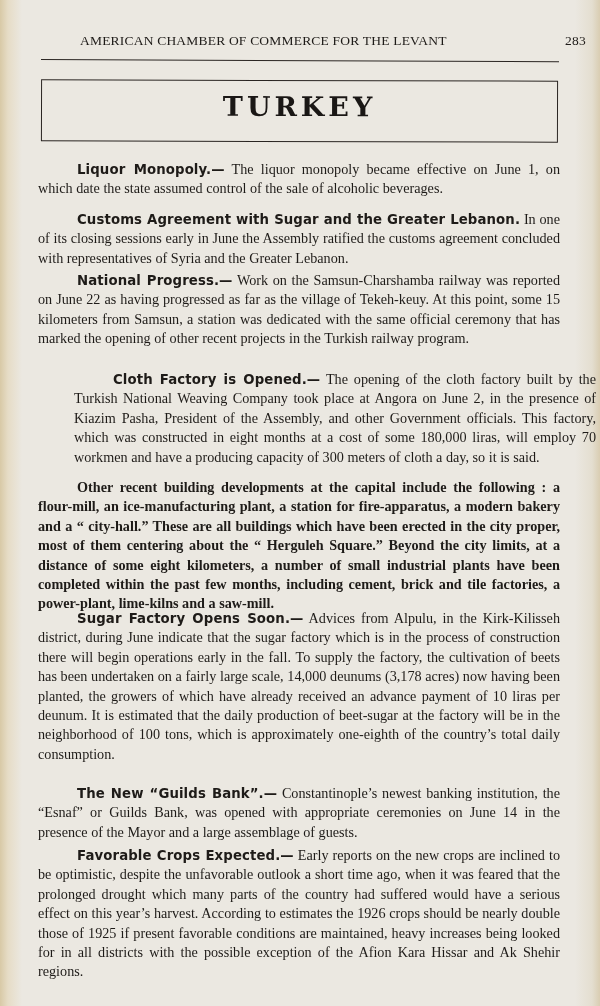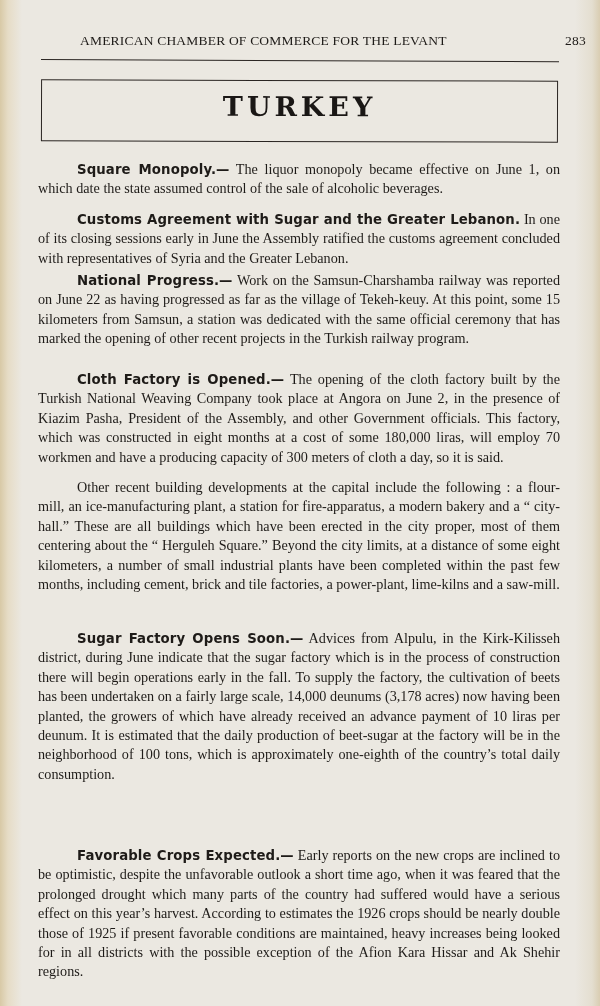--- a/index.html
+++ b/index.html
@@ -88,43 +88,43 @@
     }
     .body-text .heading {
       font-family: "DejaVu Sans", "Liberation Sans", sans-serif;
       font-weight: bold;
       font-size: 13.3px;
       letter-spacing: 0.1px;
     }
     .p-liquor   { top: 160px; }
     .p-customs  { top: 210px; }
     .p-railway  { top: 271px; }
-    .p-cloth    { top: 370px; }
-    .p-other    { top: 478px; }
-    .p-sugar    { top: 609px; margin-top: 20px; }
+    .p-cloth    { top: 370px; margin-left: 36px; }
+    .p-other    { top: 478px; font-weight: bold; }
+    .p-sugar    { top: 609px; }
     .p-guilds   { top: 784px; }
     .p-crops    { top: 846px; }
   </style>
 </head>
 <body>
 
 <div class="page">
 
   <div class="running-head">
     <span class="title">AMERICAN CHAMBER OF COMMERCE FOR THE LEVANT</span>
     <span class="page-num">283</span>
   </div>
   <div class="head-rule"></div>
 
   <div class="title-box">
     <div class="section-title">TURKEY</div>
   </div>
 
   <div class="body-text p-liquor">
-    <p><span class="heading">Square Monopoly.—</span><span> The liquor monopoly became effective on June 1, on which date the state assumed control of the sale of alcoholic beverages.</span></p>
+    <p><span class="heading">Liquor Monopoly.—</span><span> The liquor monopoly became effective on June 1, on which date the state assumed control of the sale of alcoholic beverages.</span></p>
   </div>
 
   <div class="body-text p-customs">
     <p><span class="heading">Customs Agreement with Sugar and the Greater Lebanon.</span><span>  In one of its closing sessions early in June the Assembly ratified the customs agreement concluded with representatives of Syria and the Greater Lebanon.</span></p>
   </div>
 
   <div class="body-text p-railway">
     <p><span class="heading">National Progress.—</span><span> Work on the Samsun-Charshamba railway was reported on June 22 as having progressed as far as the village of Tekeh-keuy. At this point, some 15 kilometers from Samsun, a station was dedicated with the same official ceremony that has marked the opening of other recent projects in the Turkish railway program.</span></p>
   </div>
 
@@ -133,18 +133,21 @@
   </div>
 
   <div class="body-text p-other">
     <p><span>Other recent building developments at the capital include the following : a flour-mill, an ice-manufacturing plant, a station for fire-apparatus, a modern bakery and a “ city-hall.” These are all buildings which have been erected in the city proper, most of them centering about the “ Herguleh Square.” Beyond the city limits, at a distance of some eight kilometers, a number of small industrial plants have been completed within the past few months, including cement, brick and tile factories, a power-plant, lime-kilns and a saw-mill.</span></p>
   </div>
 
   <div class="body-text p-sugar">
     <p><span class="heading">Sugar Factory Opens Soon.—</span><span> Advices from Alpulu, in the Kirk-Kilisseh district, during June indicate that the sugar factory which is in the process of construction there will begin operations early in the fall. To supply the factory, the cultivation of beets has been undertaken on a fairly large scale, 14,000 deunums (3,178 acres) now having been planted, the growers of which have already received an advance payment of 10 liras per deunum. It is estimated that the daily production of beet-sugar at the factory will be in the neighborhood of 100 tons, which is approximately one-eighth of the country’s total daily consumption.</span></p>
   </div>
 
+  <div class="body-text p-guilds">
+    <p><span class="heading">The New “Guilds Bank”.—</span><span> Constantinople’s newest banking institution, the “Esnaf” or Guilds Bank, was opened with appropriate ceremonies on June 14 in the presence of the Mayor and a large assemblage of guests.</span></p>
+  </div>
 
   <div class="body-text p-crops">
     <p><span class="heading">Favorable Crops Expected.—</span><span> Early reports on the new crops are inclined to be optimistic, despite the unfavorable outlook a short time ago, when it was feared that the prolonged drought which many parts of the country had suffered would have a serious effect on this year’s harvest. According to estimates the 1926 crops should be nearly double those of 1925 if present favorable conditions are maintained, heavy increases being looked for in all districts with the possible exception of the Afion Kara Hissar and Ak Shehir regions.</span></p>
   </div>
 
 </div>
 
 </body></html>

